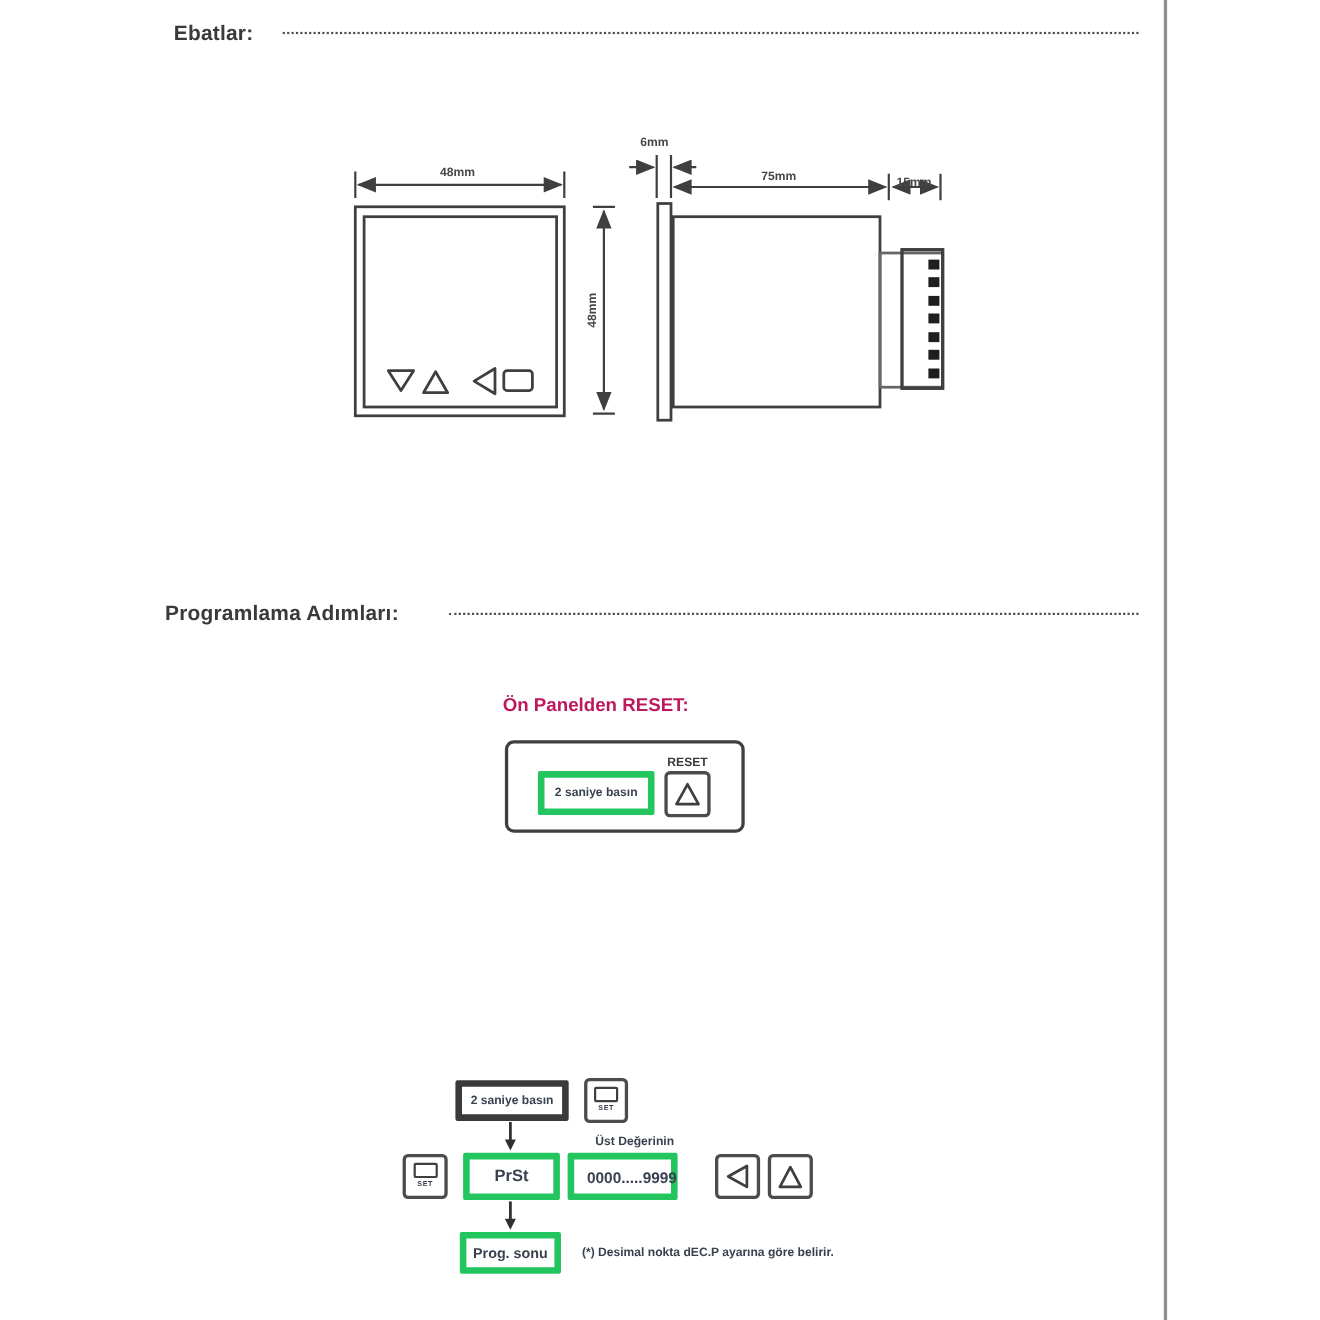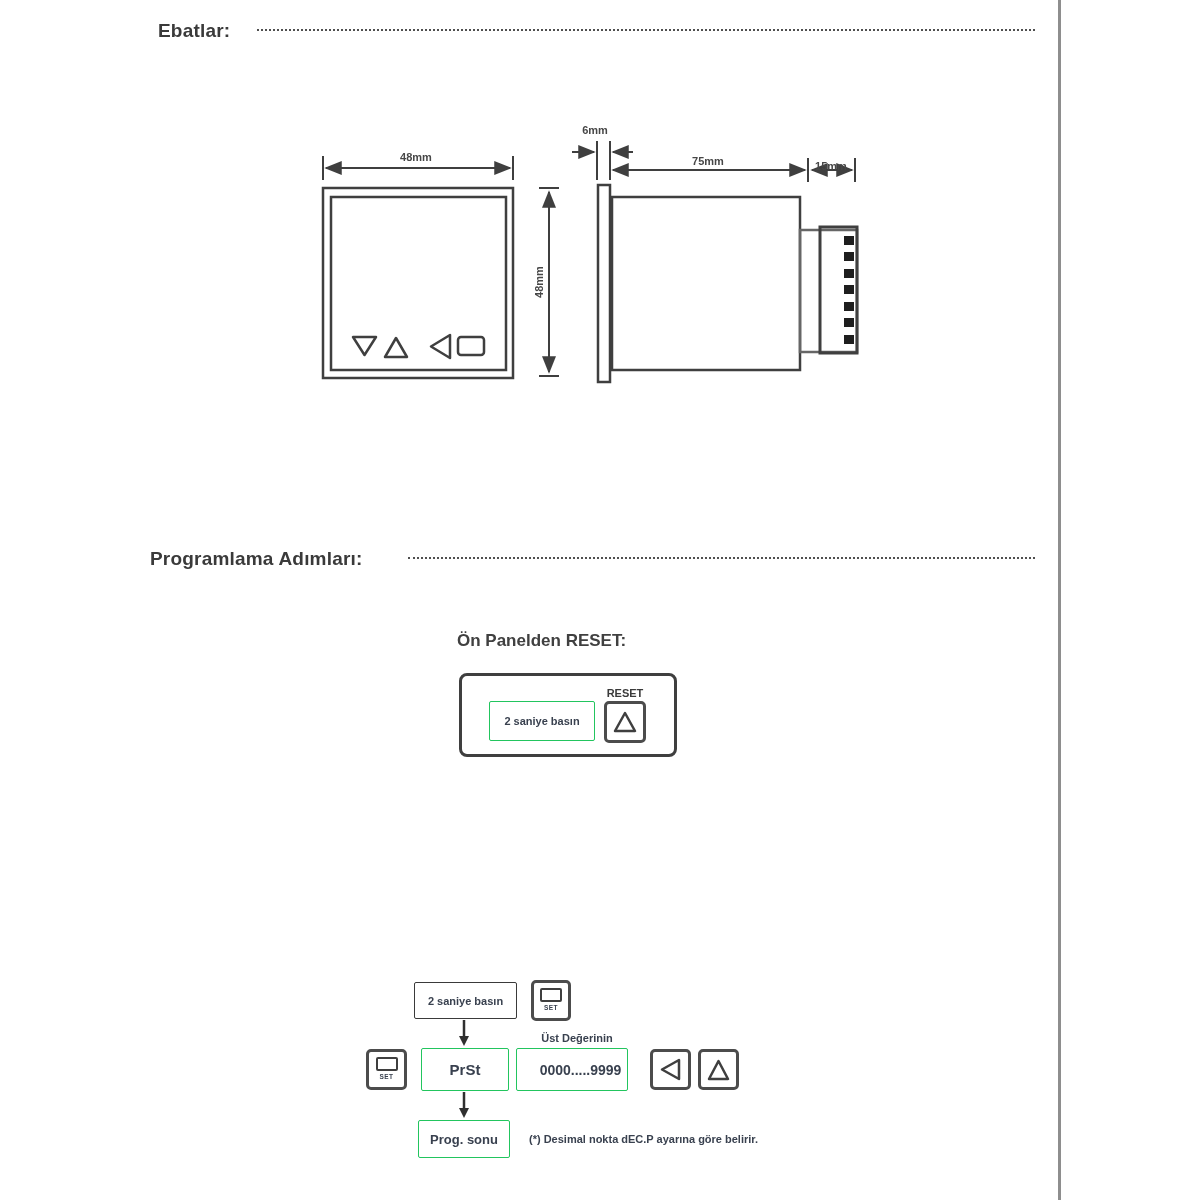--- a/index.html
+++ b/index.html
@@ -1,24 +1,24 @@
 <!DOCTYPE html>
 <html><head>
 <meta charset="utf-8">
 <style>
   html,body{margin:0;padding:0;background:#ffffff;}
   .page{position:relative;width:1200px;height:1200px;background:#ffffff;overflow:hidden;
         font-family:"Liberation Sans",sans-serif;}
   .h1{position:absolute;font-weight:700;font-size:19px;color:#3a3a3a;letter-spacing:.2px;white-space:nowrap;}
-  .h2{position:absolute;font-weight:700;font-size:17px;color:#404040;white-space:nowrap;}
+  .h2{position:absolute;font-weight:700;font-size:17px;color:#be185d;white-space:nowrap;}
   .dots{position:absolute;height:0;border-top:2px dotted #4f4f4f;}
   .edge-line{position:absolute;top:0;height:1200px;width:3px;left:1058px;background:#8e8e8e;}
   .dimlabel{position:absolute;font-weight:700;font-size:11px;color:#474747;text-align:center;white-space:nowrap;}
   .rot{transform:rotate(-90deg);transform-origin:center center;}
-  .flowbox{position:absolute;box-sizing:border-box;background:#fff;border:1px solid #22c55e;border-radius:2px;
+  .flowbox{position:absolute;box-sizing:border-box;background:#fff;border:6px solid #22c55e;border-radius:2px;
            display:flex;align-items:center;justify-content:center;font-weight:700;color:#39414f;text-align:center;}
   .btn{position:absolute;box-sizing:border-box;background:#fff;border:3px solid #4c4c4c;border-radius:5px;
        display:flex;align-items:center;justify-content:center;}
   .setbtn{flex-direction:column;justify-content:flex-start;}
   .set-rect{box-sizing:border-box;width:22px;height:14px;border:2.5px solid #3f3f3f;border-radius:2px;margin-top:5px;}
   .set-word{font-weight:700;font-size:6.5px;color:#39414f;letter-spacing:.5px;margin-top:2px;}
   .note{position:absolute;font-weight:700;font-size:11px;color:#39414f;white-space:nowrap;}
   .reset-outer{position:absolute;box-sizing:border-box;border:3px solid #3f3f3f;border-radius:8px;background:#fff;}
   svg{display:block;}
 </style>
@@ -121,21 +121,21 @@
     <line x1="6" y1="0" x2="6" y2="17" stroke="#2f2f2f" stroke-width="2.5"></line>
     <polygon points="1,16 11,16 6,26" fill="#2f2f2f"></polygon>
   </svg>
 
   <div class="btn setbtn" style="left:366px;top:1049px;width:41px;height:41px;">
     <div class="set-rect"></div>
     <div class="set-word">SET</div>
   </div>
   <div class="flowbox" style="left:421px;top:1048px;width:88px;height:43px;font-size:15px;">PrSt</div>
   <div class="dimlabel" style="left:515px;top:1032px;width:124px;color:#39414f;">Üst Değerinin</div>
-  <div class="flowbox" style="left:516px;top:1048px;width:112px;height:43px;font-size:14px;padding-left:17px;">0000.....9999</div>
+  <div class="flowbox" style="left:516px;top:1048px;width:100px;height:43px;font-size:14px;padding-left:17px;">0000.....9999</div>
   <div class="btn" style="left:650px;top:1049px;width:41px;height:41px;">
     <svg width="33" height="33" viewBox="0 0 33 33">
       <path d="M25,7 L25,26 L8,16.5 Z" fill="none" stroke="#3f3f3f" stroke-width="2.5" stroke-linejoin="round"></path>
     </svg>
   </div>
   <div class="btn" style="left:698px;top:1049px;width:41px;height:41px;">
     <svg width="33" height="33" viewBox="0 0 33 33">
       <path d="M7,26 L16.5,8 L26,26 Z" fill="none" stroke="#3f3f3f" stroke-width="2.5" stroke-linejoin="round"></path>
     </svg>
   </div>

